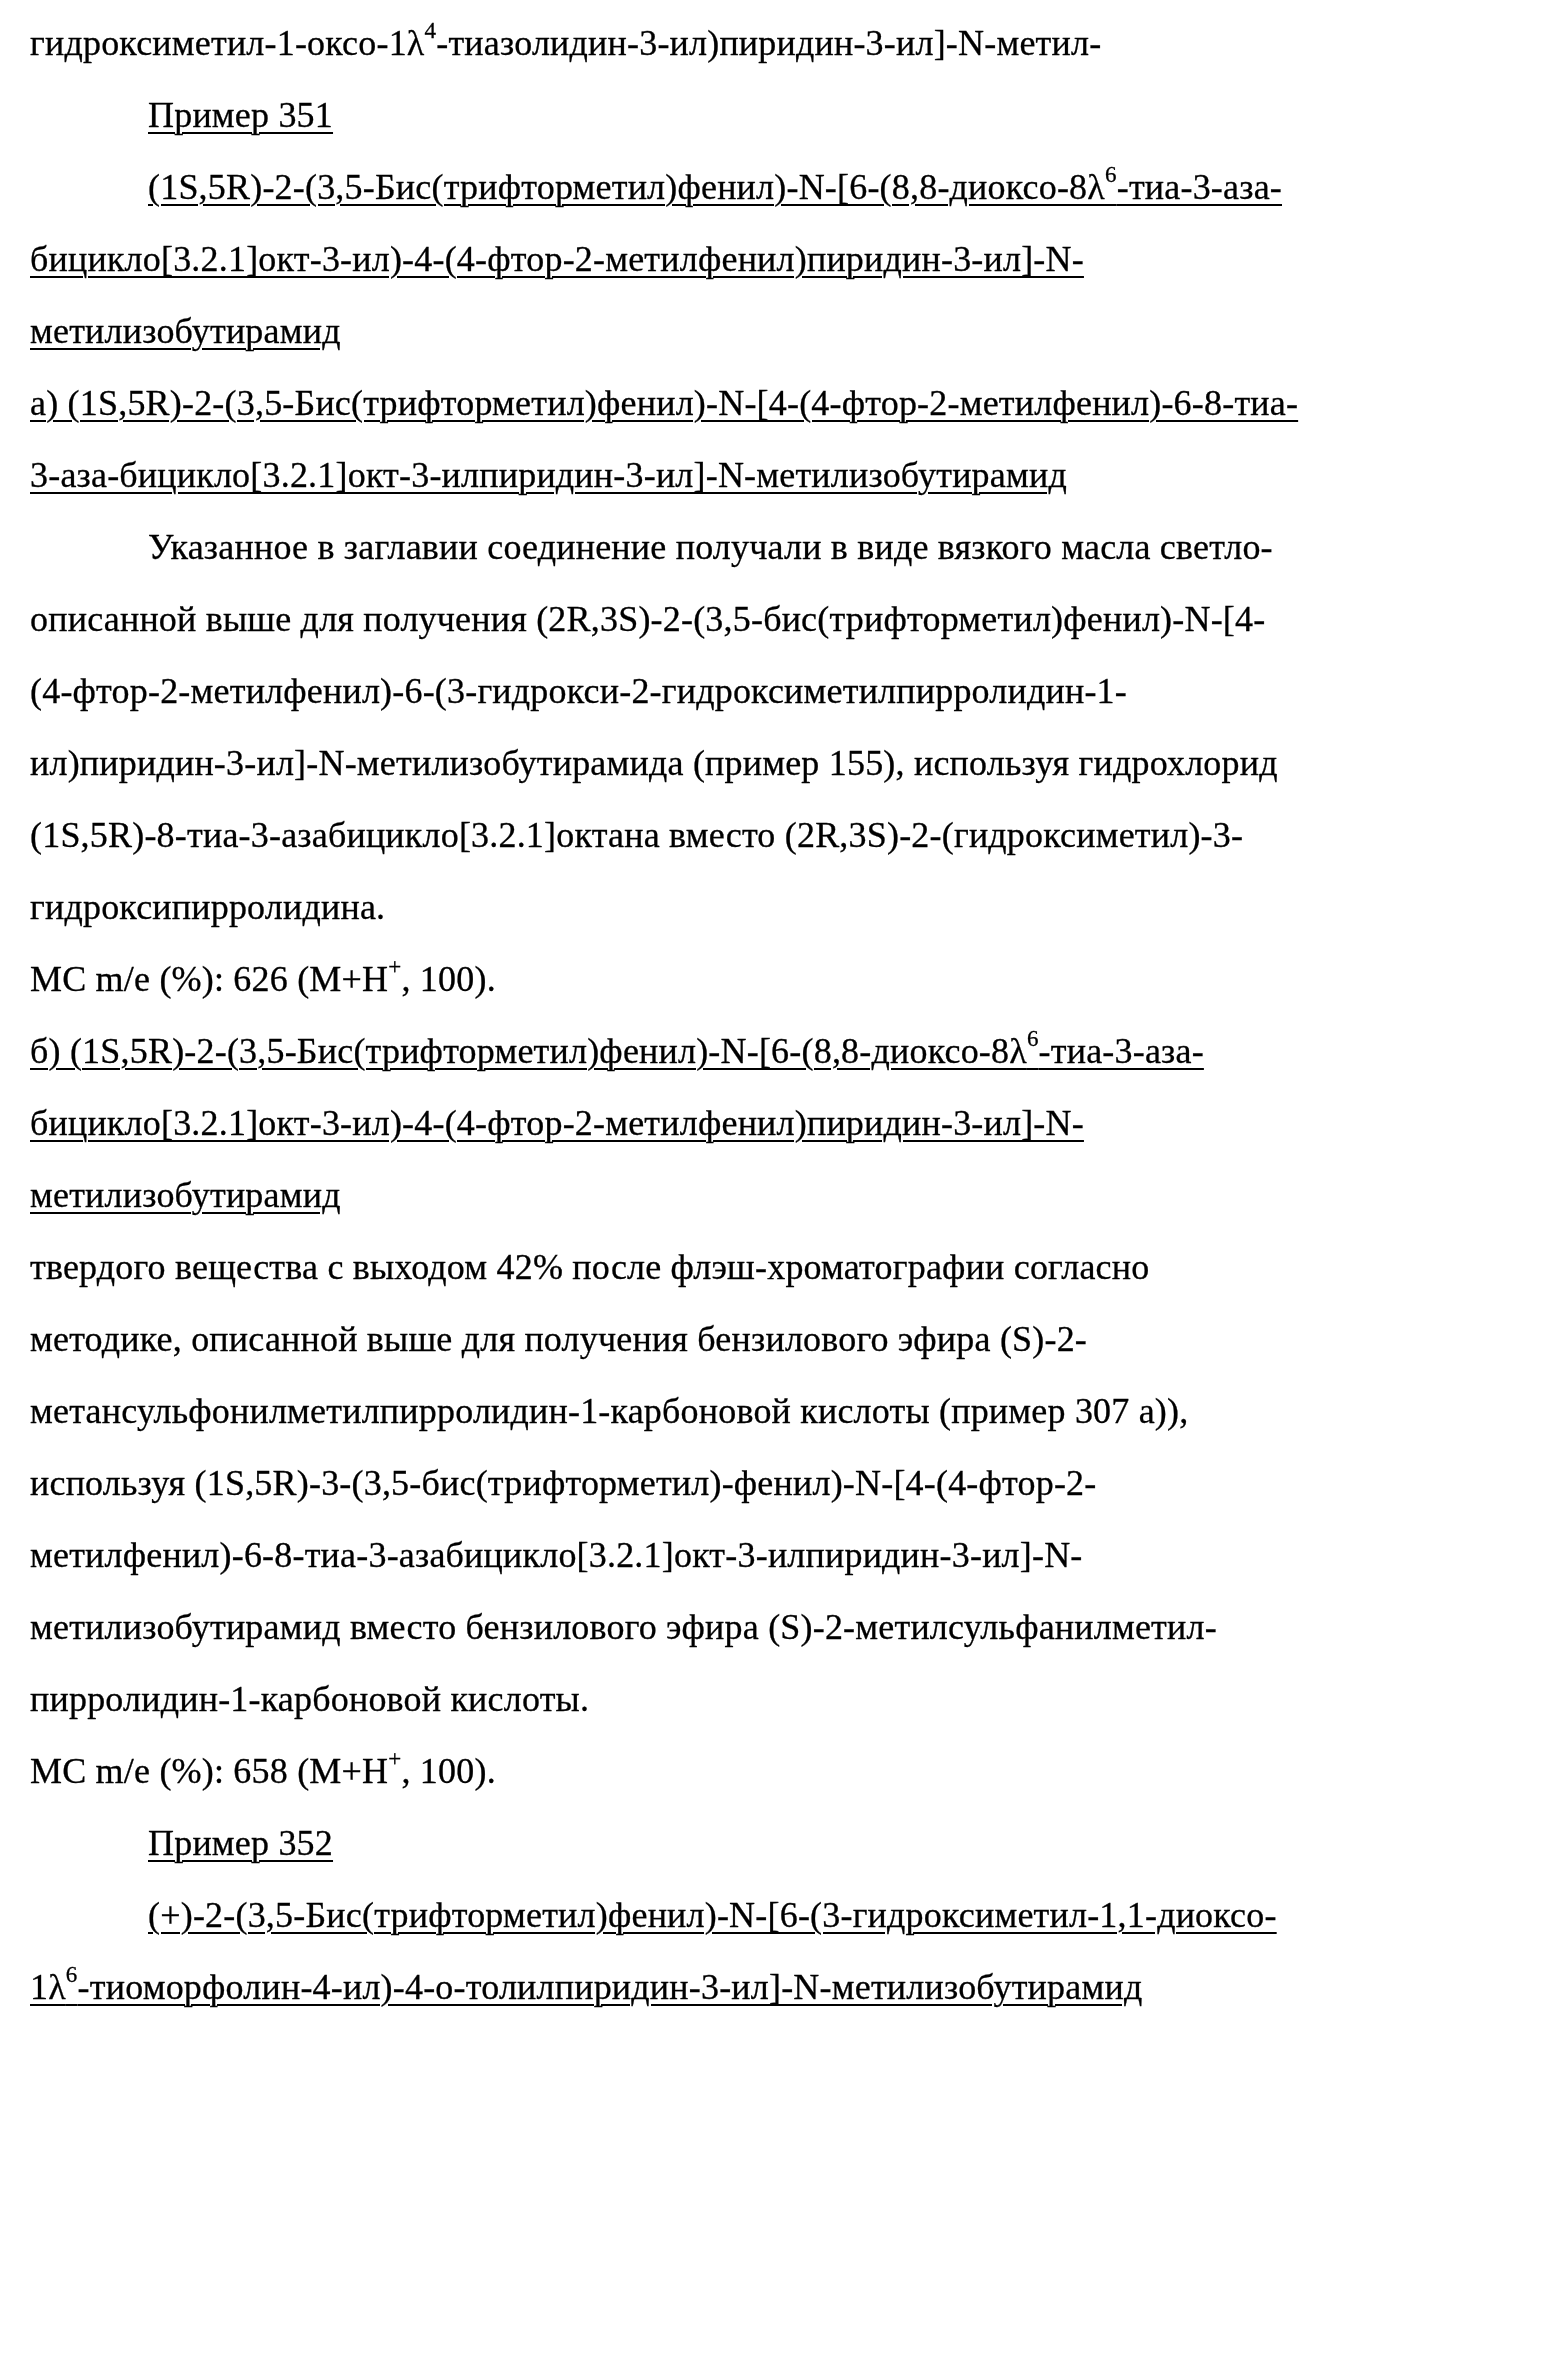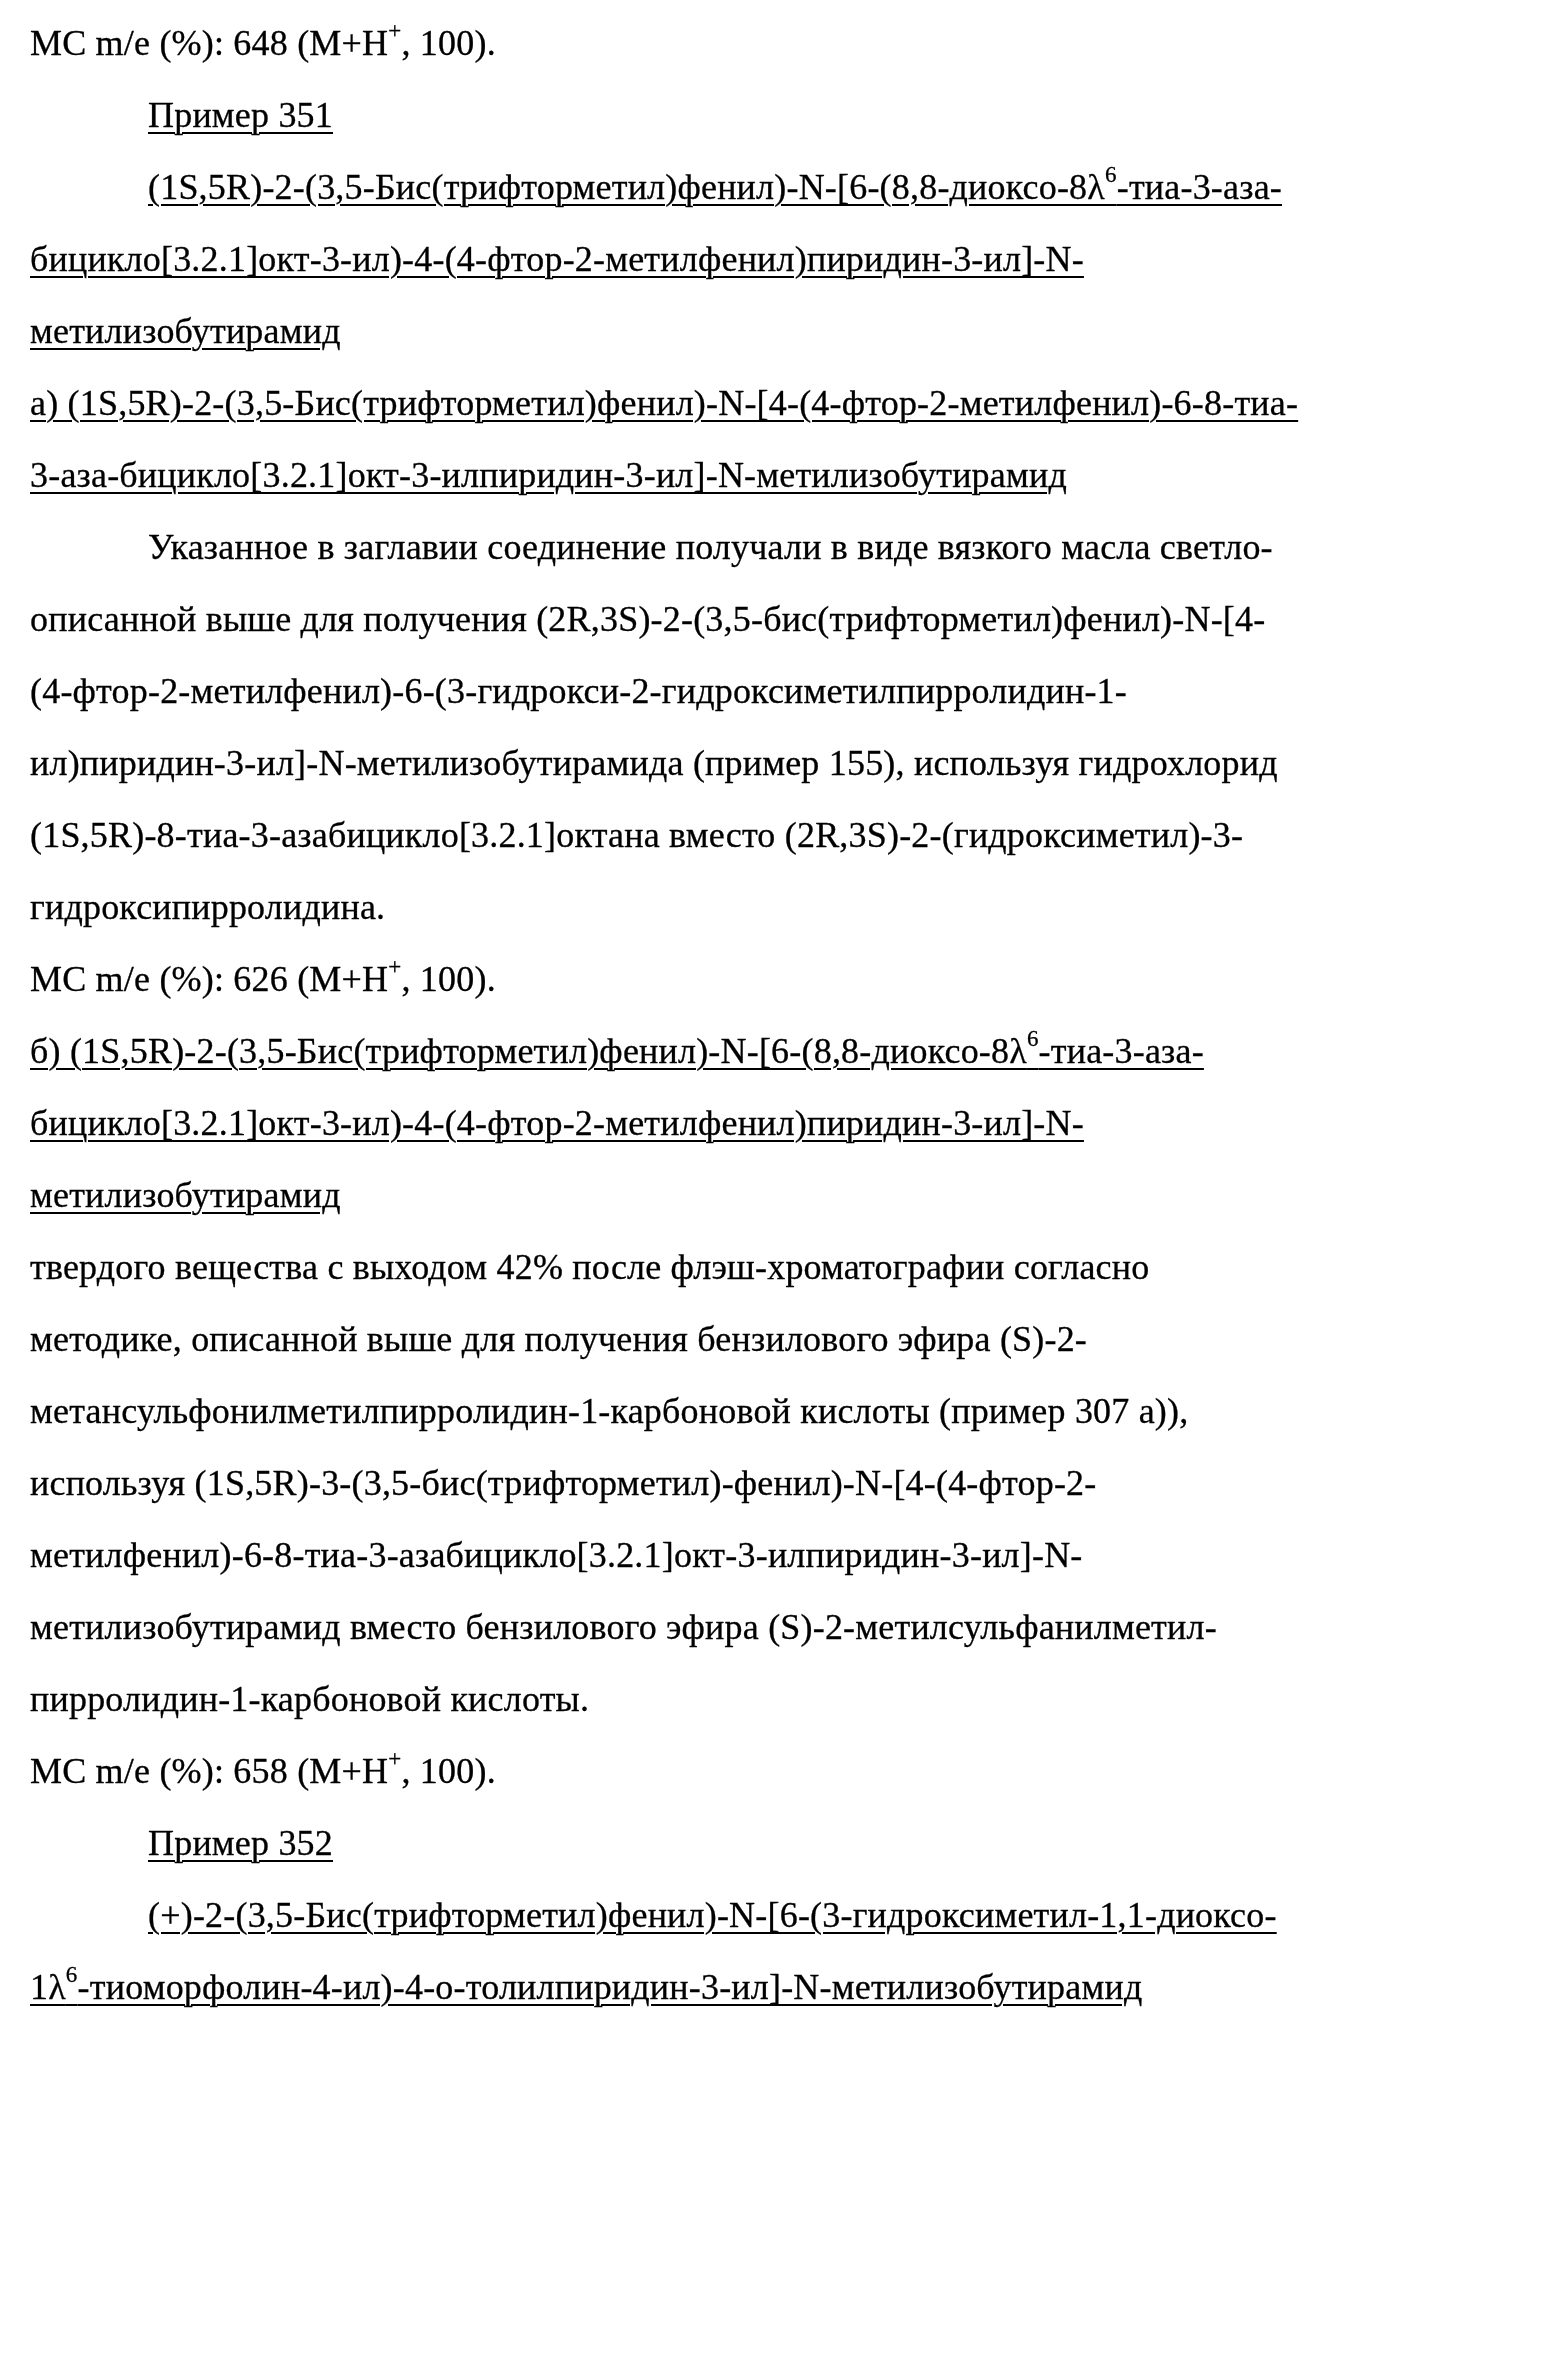--- a/index.html
+++ b/index.html
@@ -44,21 +44,21 @@
     position: relative;
     top: -3.2px;
     vertical-align: super;
   }
 </style>
 </head>
 <body>
 
 <div class="page">
 
-  <div class="line"><span>МС m/e (%): 648 (M+H</span><sup>+</sup><span>, 100).</span></div>
+  <div class="line"><span>гидроксиметил-1-оксо-1λ</span><sup>4</sup><span>-тиазолидин-3-ил)пиридин-3-ил]-N-метил-</span></div>
 
   <div class="line indent"><span class="u">Пример 351</span></div>
   <div class="line indent"><span class="u"><span>(1S,5R)-2-(3,5-Бис(трифторметил)фенил)-N-[6-(8,8-диоксо-8λ</span><sup>6</sup><span>-тиа-3-аза-</span></span></div>
   <div class="line"><span class="u">бицикло[3.2.1]окт-3-ил)-4-(4-фтор-2-метилфенил)пиридин-3-ил]-N-</span></div>
   <div class="line"><span class="u">метилизобутирамид</span></div>
 
   <div class="line"><span class="u">а) (1S,5R)-2-(3,5-Бис(трифторметил)фенил)-N-[4-(4-фтор-2-метилфенил)-6-8-тиа-</span></div>
   <div class="line"><span class="u">3-аза-бицикло[3.2.1]окт-3-илпиридин-3-ил]-N-метилизобутирамид</span></div>
   <div class="line indent">Указанное в заглавии соединение получали в виде вязкого масла светло-</div>
   <div class="line">описанной выше для получения (2R,3S)-2-(3,5-бис(трифторметил)фенил)-N-[4-</div>

